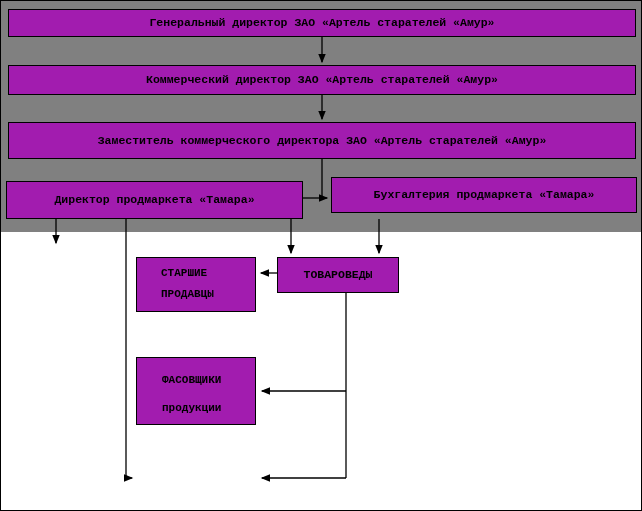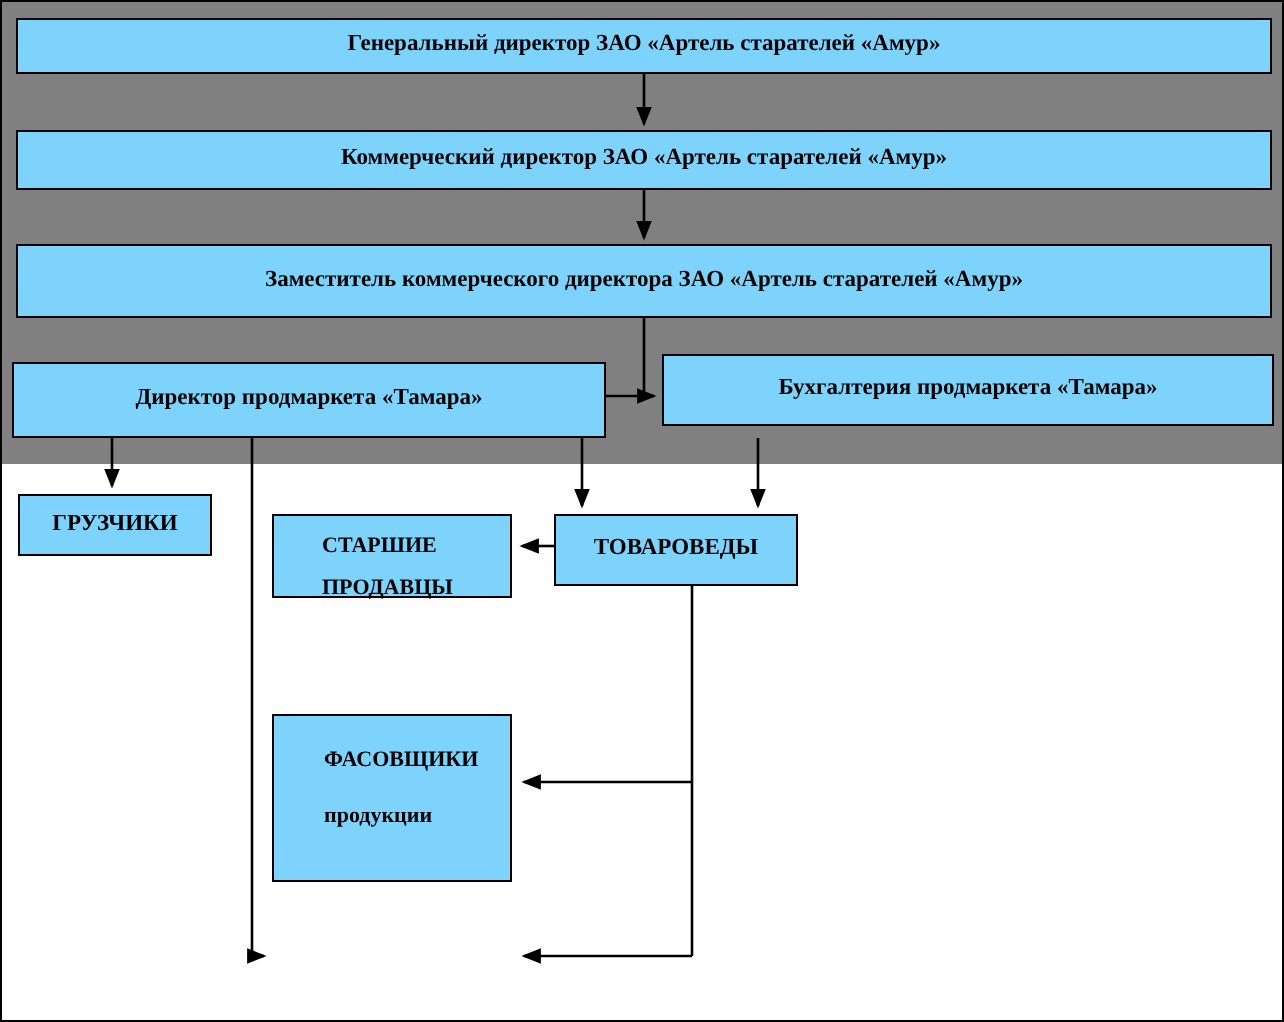--- a/index.html
+++ b/index.html
@@ -1,31 +1,31 @@
 <!DOCTYPE html>
 <html><head>
 <meta charset="utf-8">
 <style>
   html,body{margin:0;padding:0;background:#fff;}
   body{width:642px;height:511px;position:relative;font-family:"Liberation Serif","DejaVu Serif",serif;color:#000;}
   .page{position:absolute;left:0;top:0;width:640px;height:509px;border:1px solid #000;background:#fff;overflow:hidden;}
   .gray-panel{position:absolute;left:0;top:0;width:640px;height:231px;background:#808080;}
-  .box{position:absolute;background:#7dd3fc;border:1px solid #000;box-sizing:border-box;
+  .box{position:absolute;background:#a21caf;border:1px solid #000;box-sizing:border-box;
        font-weight:bold;font-size:11.5px;line-height:1.2;
-       display:flex;align-items:center;justify-content:center;text-align:center;}
+       display:flex;align-items:center;justify-content:center;text-align:center;font-family:Liberation Mono, monospace;}
   .box span{white-space:pre-line;}
   .b1{left:7px;top:8px;width:628px;height:28px;}
   .b2{left:7px;top:64px;width:628px;height:30px;}
   .b3{left:7px;top:121px;width:628px;height:37px;}
   .b4{left:5px;top:180px;width:297px;height:38px;}
   .b5{left:330px;top:176px;width:306px;height:36px;}
   .b6{left:8px;top:246px;width:97px;height:31px;}
-  .b7{left:135px;top:256px;width:120px;height:42px;display:block;text-align:left;padding:5px 0 0 24px;line-height:21px;font-size:11px;}
+  .b7{left:135px;top:256px;width:120px;height:55px;display:block;text-align:left;padding:5px 0 0 24px;line-height:21px;font-size:11px;}
   .b8{left:276px;top:256px;width:122px;height:36px;}
-  .b9{left:135px;top:356px;width:120px;height:84px;display:block;text-align:left;padding:8px 0 0 25px;line-height:28px;font-size:11px;}
+  .b9{left:135px;top:356px;width:120px;height:68px;display:block;text-align:left;padding:8px 0 0 25px;line-height:28px;font-size:11px;}
   .b10{left:135px;top:448px;width:120px;height:57px;display:block;text-align:left;padding:6px 0 0 25px;line-height:27px;font-size:11px;}
   svg.connectors{position:absolute;left:0;top:0;width:640px;height:509px;pointer-events:none;}
   svg.connectors line{stroke:#000;stroke-width:1.3;}
 </style>
 </head>
 <body>
 
 <div class="page">
   <div class="gray-panel"></div>
 
@@ -70,23 +70,20 @@
   </div>
 
   <div class="box b4">
     <span>Директор продмаркета «Тамара»</span>
   </div>
 
   <div class="box b5">
     <span>Бухгалтерия  продмаркета «Тамара»</span>
   </div>
 
-  <div class="box b6">
-    <span>ГРУЗЧИКИ</span>
-  </div>
 
   <div class="box b7">
     <span>СТАРШИЕ
 ПРОДАВЦЫ</span>
   </div>
 
   <div class="box b8">
     <span>ТОВАРОВЕДЫ</span>
   </div>
 

